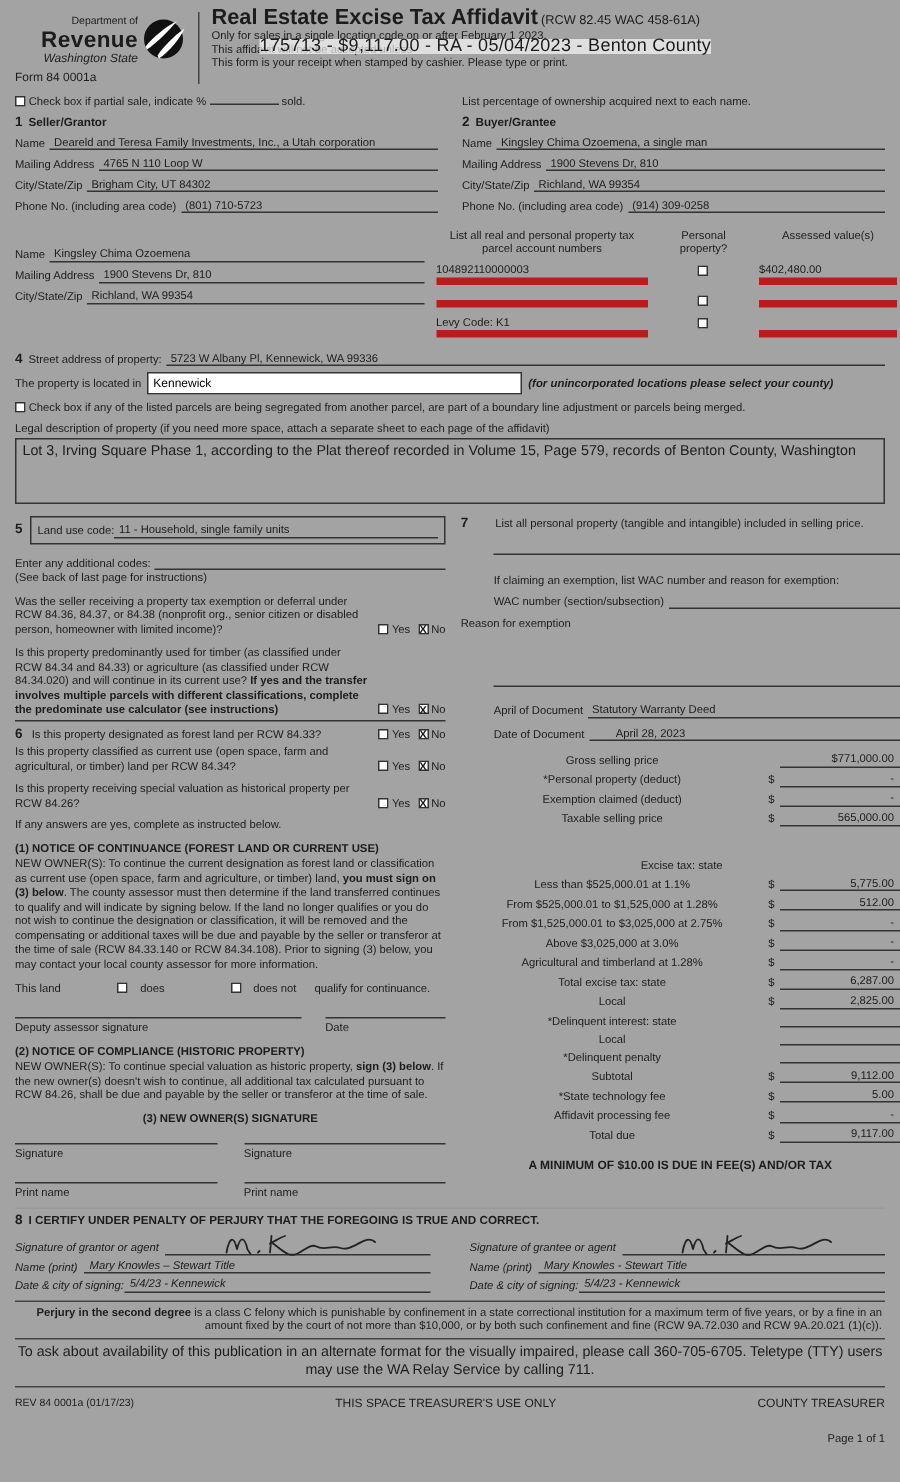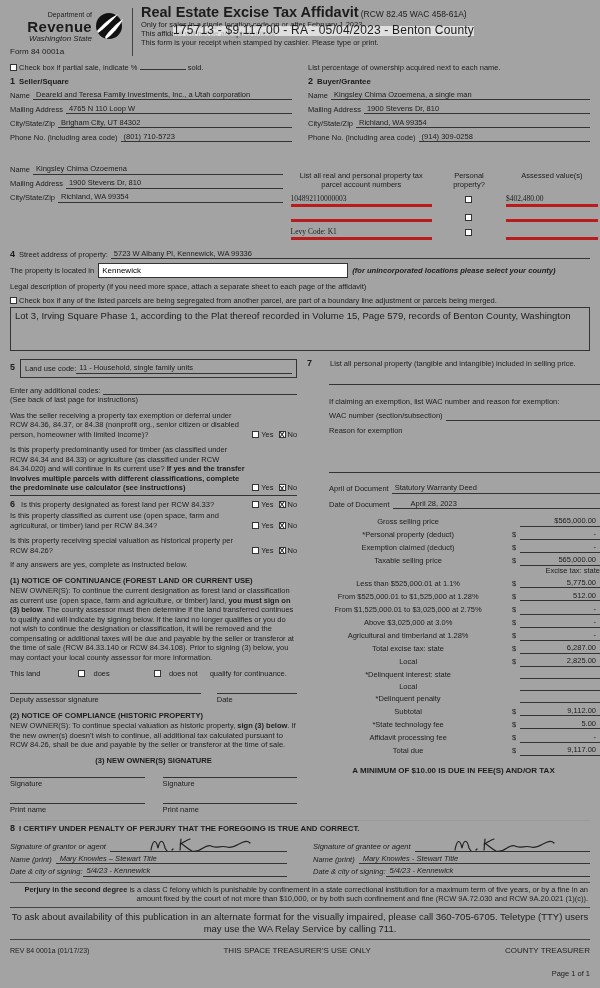--- a/index.html
+++ b/index.html
@@ -34,23 +34,23 @@
   .frow .val { flex:1; border-bottom:1px solid #333; padding:0 2px 0 3px; white-space:nowrap; }
   .secnum { font-weight:bold; font-size:9px; margin-right:4px; }
   .sechead { font-weight:bold; font-size:7.8px; }
   b { font-weight:bold; }
 
   .two-col { display:grid; grid-template-columns:1fr 1fr; column-gap:16px; margin-top:4px; }
   .partial-row { display:grid; grid-template-columns:1fr 1fr; column-gap:16px; margin-top:5px; align-items:end; }
 
   
   .sec3 { display:grid; grid-template-columns:47% 53%; column-gap:8px; margin-top:10px; }
-  .parcel-grid { display:grid; grid-template-columns:1fr 58px 92px; column-gap:8px; text-align:center;margin-top:19px; }
+  .parcel-grid { display:grid; grid-template-columns:1fr 58px 92px; column-gap:8px; text-align:center; }
   .parcel-grid .hdr { font-size:7.5px; line-height:9px; }
-  .parcel-cell { border-bottom:3px solid #b91c1c; min-height:10px; text-align:left; padding:1px 2px 0 0; margin-top:4px;font-family:Liberation Serif, serif; }
+  .parcel-cell { border-bottom:5px solid #b91c1c; min-height:10px; text-align:left; padding:1px 2px 0 0; margin-top:4px; }
   .parcel-chk { margin-top:6px; }
 
   
   .sec4 { margin-top:9px; }
   .located-row { display:flex; align-items:center; margin-top:4px; }
   .located-box { width:250px; height:15px; border:1px solid #333; font-size:8px; padding:0 3px; margin:0 4px; font-family:"Liberation Sans",sans-serif; }
   .located-note { font-weight:bold; font-style:italic; font-size:7.6px; }
   .legal-box { border:1px solid #333; min-height:44px; margin-top:2px; padding:2px 4px; font-size:9.5px; line-height:12px; }
 
   
@@ -78,21 +78,21 @@
   .owner-sign { display:grid; grid-template-columns:1fr 1fr; column-gap:18px; margin-top:12px; }
   .owner-sign .line { border-top:1px solid #333; padding-top:1px; }
 
   
   .r-intro { display:flex; }
   .empty-line { border-bottom:1px solid #333; height:12px; margin-top:4px; }
   .trow { display:flex; align-items:flex-end; margin-top:2.6px; }
   .trow .tlbl { flex:none; width:205px; text-align:center; padding-right:3px; white-space:nowrap; }
   .trow .tdollar { flex:none; width:8px; }
   .trow .tval { flex:1; border-bottom:1px solid #333; text-align:right; padding-right:4px; min-height:9px; }
-  .excise-hdr { text-align:right; padding-left:120px; margin-top:0; }
+  .excise-hdr { text-align:left; padding-left:120px; margin-top:21px; }
   .min-note { text-align:center; font-weight:bold; font-size:8px; margin-top:10px; }
   .see-instr { text-align:center; font-size:7.5px; margin-top:3px; }
 
   
   .sec8 { margin-top:6px; border-top:1px solid #999; padding-top:3px; }
   .sec8-grid { display:grid; grid-template-columns:1fr 1fr; column-gap:26px; }
   .sigrow { display:flex; align-items:flex-end; margin-top:2px;font-style:italic; }
   .sigrow .lbl { flex:none; padding-right:4px; }
   .sigrow .val { flex:1; border-bottom:1px solid #333; padding-left:4px; white-space:nowrap; }
   .sig-svg { display:block; margin:0 auto -2px auto; }
@@ -147,21 +147,21 @@
       <span class="cb"></span>
       <span>Check box if partial sale, indicate %</span>
       <span class="u" style="display:inline-block;width:46px;"></span>
       <span>sold.</span>
     </div>
     <div>List percentage of ownership acquired next to each name.</div>
   </div>
 
   <div class="two-col">
     <div>
-      <div><span class="secnum">1</span><span class="sechead">Seller/Square</span></div>
+      <div><span class="secnum">1</span><span class="sechead">Seller/Grantor</span></div>
       <div class="frow">
           <span class="lbl">Name</span>
           <span class="val">Deareld and Teresa Family Investments, Inc., a Utah corporation</span>
         </div>
       <div class="frow">
           <span class="lbl">Mailing Address</span>
           <span class="val">4765 N 110 Loop W</span>
         </div>
       <div class="frow">
           <span class="lbl">City/State/Zip</span>
@@ -233,25 +233,25 @@
     <div class="frow" style="margin-top:0;">
       <span class="secnum">4</span>
       <span class="lbl">Street address of property:</span>
       <span class="val">5723 W Albany Pl, Kennewick, WA  99336</span>
     </div>
     <div class="located-row">
       <span>The property is located in</span>
       <input class="located-box" value="Kennewick" style="">
       <span class="located-note">(for unincorporated locations please select your county)</span>
     </div>
-    <div style="margin-top:4px;">Legal description of property (if you need more space, attach a separate sheet to each page of the affidavit)</div>
     <div style="margin-top:4px;">
       <span class="cb"></span>
       <span>Check box if any of the listed parcels are being segregated from another parcel, are part of a boundary line adjustment or parcels being merged.</span>
     </div>
+    <div style="margin-top:4px;">Legal description of property (if you need more space, attach a separate sheet to each page of the affidavit)</div>
     <div class="legal-box">Lot 3, Irving Square Phase 1, according to the Plat thereof recorded in Volume 15, Page 579, records of Benton County, Washington</div>
   </div>
 
   <div class="main">
 
     <div>
       <div class="landuse-row">
         <span class="secnum" style="margin:4px 5px 0 0;">5</span>
         <div class="landuse-box">
           <span>Land use code:</span>
@@ -332,37 +332,37 @@
         <span class="secnum">7</span>
         <span style="padding-left:14px;">List all personal property (tangible and intangible) included in selling price.</span>
       </div>
       <div class="empty-line" style="margin-left:22px;"></div>
 
       <div style="margin-top:12px; margin-left:22px;">If claiming an exemption, list WAC number and reason for exemption:</div>
       <div class="frow" style="margin-left:22px; margin-top:5px;">
         <span class="lbl">WAC number (section/subsection)</span>
         <span class="val"></span>
       </div>
-      <div style="margin-top:5px; margin-left:22px;">Reason for exemption</div>
+      <div style="margin-top:5px; ">Reason for exemption</div>
       <div class="empty-line" style="margin-left:22px; margin-top:26px;"></div>
 
       <div class="frow" style="margin-left:22px; margin-top:10px;">
         <span class="lbl">April of Document</span>
         <span class="val">Statutory Warranty Deed</span>
       </div>
       <div class="frow" style="margin-left:22px; margin-top:5px;">
         <span class="lbl">Date of Document</span>
         <span class="val" style="padding-left:18px;">April 28, 2023</span>
       </div>
 
       <div style="margin-top:7px;">
         <div class="trow">
             <span class="tlbl">Gross selling price</span>
             <span class="tdollar"></span>
-            <span class="tval">$565,000.00</span>
+            <span class="tval">$771,000.00</span>
           </div>
         <div class="trow">
             <span class="tlbl">*Personal property (deduct)</span>
             <span class="tdollar">$</span>
             <span class="tval">-</span>
           </div>
         <div class="trow">
             <span class="tlbl">Exemption claimed (deduct)</span>
             <span class="tdollar">$</span>
             <span class="tval">-</span>

